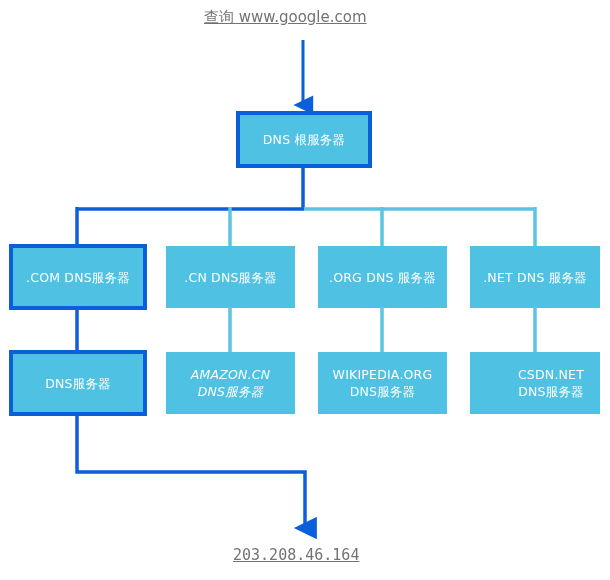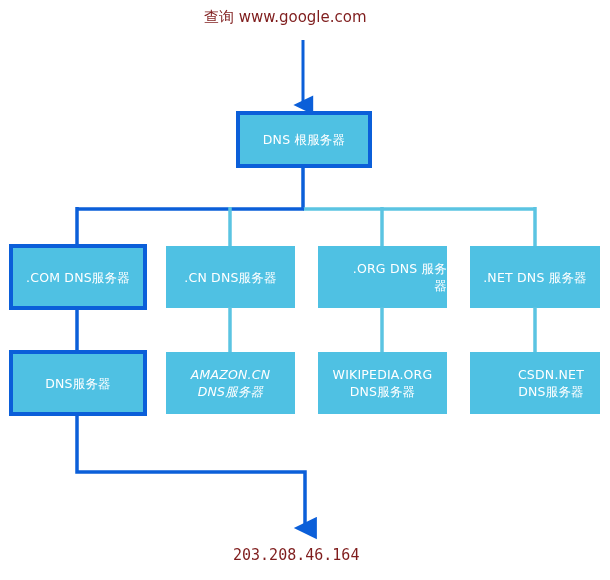--- a/index.html
+++ b/index.html
@@ -34,25 +34,26 @@
     line-height: 17px;
     letter-spacing: 0.2px;
     text-align: right;
     z-index: 3;
   }
   .node .line2 {
     display: block;
   }
   .label-text {
     position: absolute;
-    color: #7f1d1d;
+    color: #737373;
     font-family: "DejaVu Sans Mono", "Liberation Mono", monospace;
     font-size: 15px;
     white-space: nowrap;
     z-index: 3;
+    text-decoration: underline;
   }
   .cjk {
     font-family: "DejaVu Sans", "Liberation Sans", sans-serif;
   }
 </style>
 </head>
 <body>
 
 <svg id="diagram" xmlns="http://www.w3.org/2000/svg" viewBox="0 0 610 580">
 
@@ -94,21 +95,21 @@
 
   <polyline points="77,414 77,472 305,472 305,528" fill="none" stroke="#0B5FD9" stroke-width="3.5" marker-end="url(#arrow-active)"></polyline>
 </svg>
 
 <div class="label-text cjk" style="left:204px; top:8px;">查询 www.google.com</div>
 
 <div class="node cjk" style="left:238px; top:113px; width:132px; height:53px;">DNS 根服务器</div>
 
 <div class="node cjk" style="left:11px; top:246px; width:134px; height:62px;">.COM DNS服务器</div>
 <div class="node cjk" style="left:166px; top:246px; width:129px; height:62px;border-radius:29px;">.CN DNS服务器</div>
-<div class="node cjk" style="left:318px; top:246px; width:129px; height:62px;padding-left:24px;">.ORG DNS 服务器</div>
+<div class="node cjk" style="left:318px; top:246px; width:129px; height:62px;">.ORG DNS 服务器</div>
 <div class="node cjk" style="left:470px; top:246px; width:130px; height:62px;">.NET DNS 服务器</div>
 
 <div class="node cjk" style="left:11px; top:352px; width:134px; height:62px;">
   <span class="line2">DNS服务器</span>
 </div>
 <div class="node cjk" style="left:166px; top:352px; width:129px; height:62px;font-style:italic;">
   <span>AMAZON.CN</span>
   <span class="line2">DNS服务器</span>
 </div>
 <div class="node cjk" style="left:318px; top:352px; width:129px; height:62px;">

